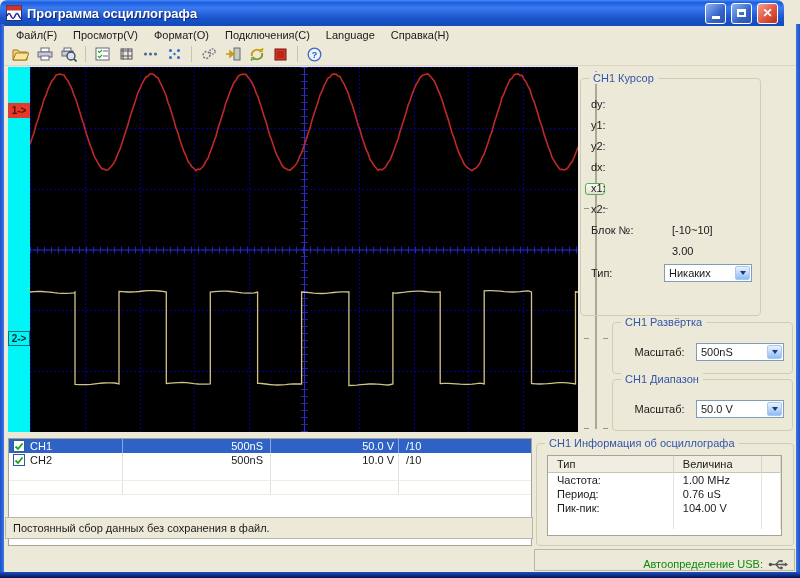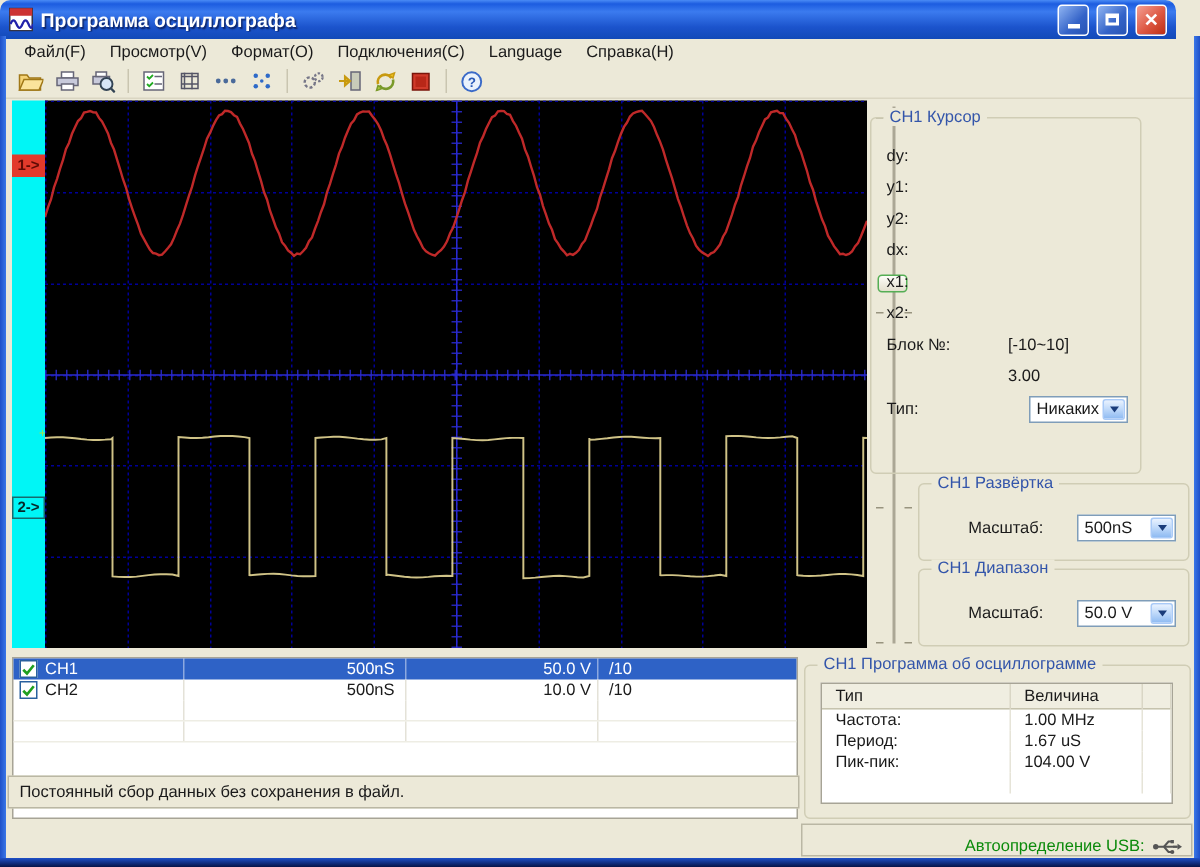--- a/index.html
+++ b/index.html
@@ -52,21 +52,21 @@
   .cur-rows{padding:14px 0 0 10px;}
   .cur-row{height:21px;display:flex;align-items:center;}
   .cur-row .lbl{width:81px;}
   .type-row{display:flex;align-items:center;padding:3px 8px 0 10px;}
   .type-row .lbl{flex:1;}
   .g-sweep{left:612px;top:322px;width:181px;height:52px;}
   .g-range{left:612px;top:379px;width:181px;height:52px;}
   .scale-row{display:flex;align-items:center;margin:20px 8px 0 10px;}
   .scale-row .lbl{flex:1;text-align:center;}
   
-  .xp-select{width:66px;height:18px;background:#fff;border:1px solid #7F9DB9;display:flex;align-items:center;}
+  .xp-select{width:88px;height:18px;background:#fff;border:1px solid #7F9DB9;display:flex;align-items:center;}
   .xp-select .val{flex:1;padding-left:4px;white-space:nowrap;overflow:hidden;}
   .xp-select .arrow{width:15px;height:14px;margin-right:1px;border:1px solid #A9CAF7;border-radius:2px;
     background:linear-gradient(180deg,#E9F2FE,#C2DBFA 45%,#8FBBF2);display:flex;align-items:center;justify-content:center;}
   .chev{width:0;height:0;border-left:3px solid transparent;border-right:3px solid transparent;border-top:4px solid #1A3C7A;}
   
   .chtable{position:absolute;left:8px;top:438px;width:524px;height:108px;background:#fff;border:1px solid #A7A496;}
   .chrow{height:14px;display:grid;grid-template-columns:114px 148px 128px 1fr;align-items:center;}
   .chrow.sel{background:#2E62C6;color:#fff;}
   .chrow .c1{display:flex;align-items:center;gap:5px;padding-left:4px;height:100%;}
   .chrow .c2{text-align:right;padding-right:7px;}
@@ -367,35 +367,35 @@
       </div>
     <div class="chrow plain filler">
         <span class="c1"></span>
         <span class="c2"></span>
         <span class="c3"></span>
         <span class="c4"></span>
       </div>
   </div>
 
   <div class="group g-info">
-    <span class="gtitle">CH1 Программа об осциллограмме</span>
+    <span class="gtitle">CH1 Информация об осциллографа</span>
     <div class="info-table">
       <div class="ihead">
         <span>Тип</span>
         <span>Величина</span>
         <span></span>
       </div>
       <div class="irow">
           <span>Частота:</span>
           <span>1.00 MHz</span>
           <span></span>
         </div>
       <div class="irow">
           <span>Период:</span>
-          <span>1.67 uS</span>
+          <span>0.76 uS</span>
           <span></span>
         </div>
       <div class="irow">
           <span>Пик-пик:</span>
           <span>104.00 V</span>
           <span></span>
         </div>
       <div class="irow">
           <span></span>
           <span></span>

